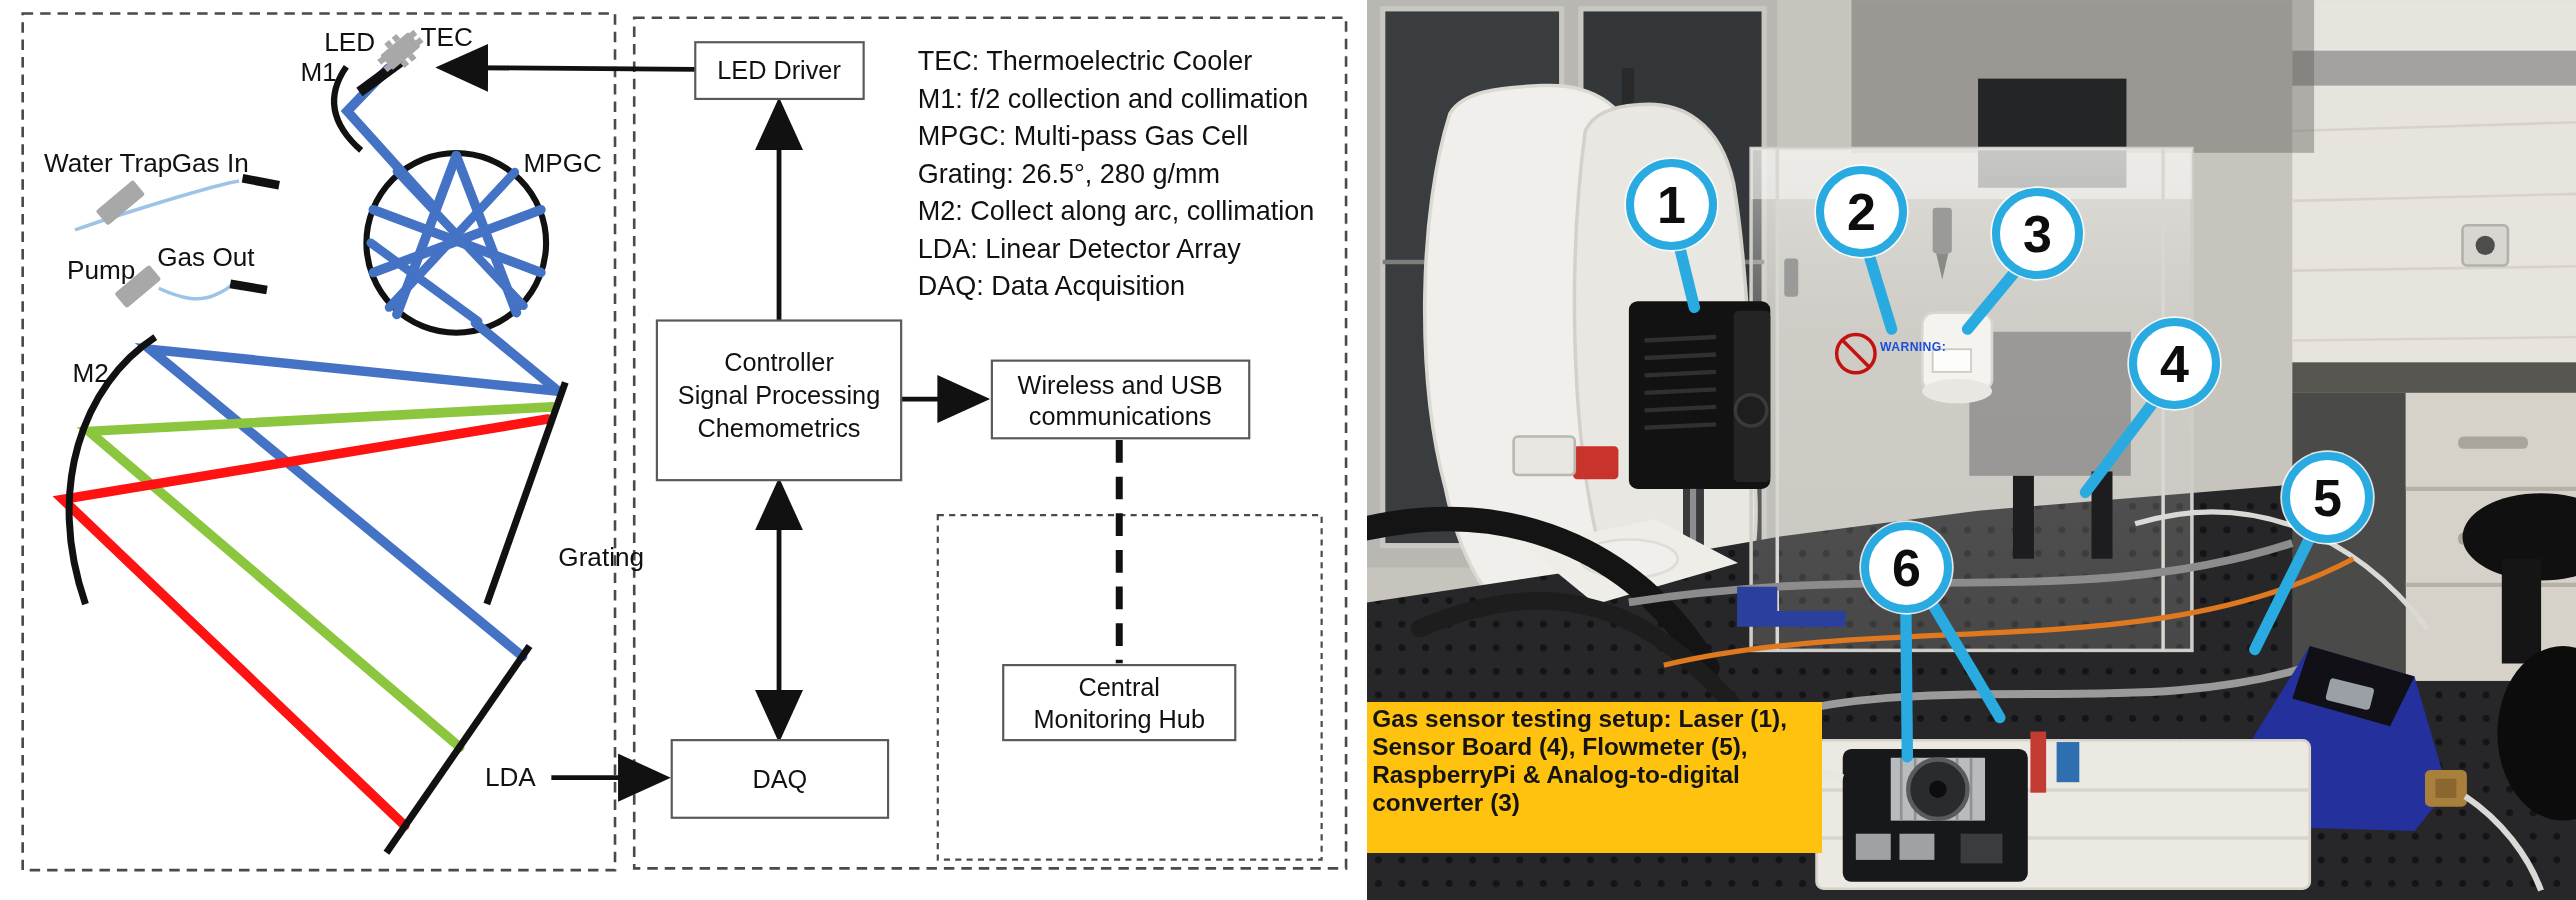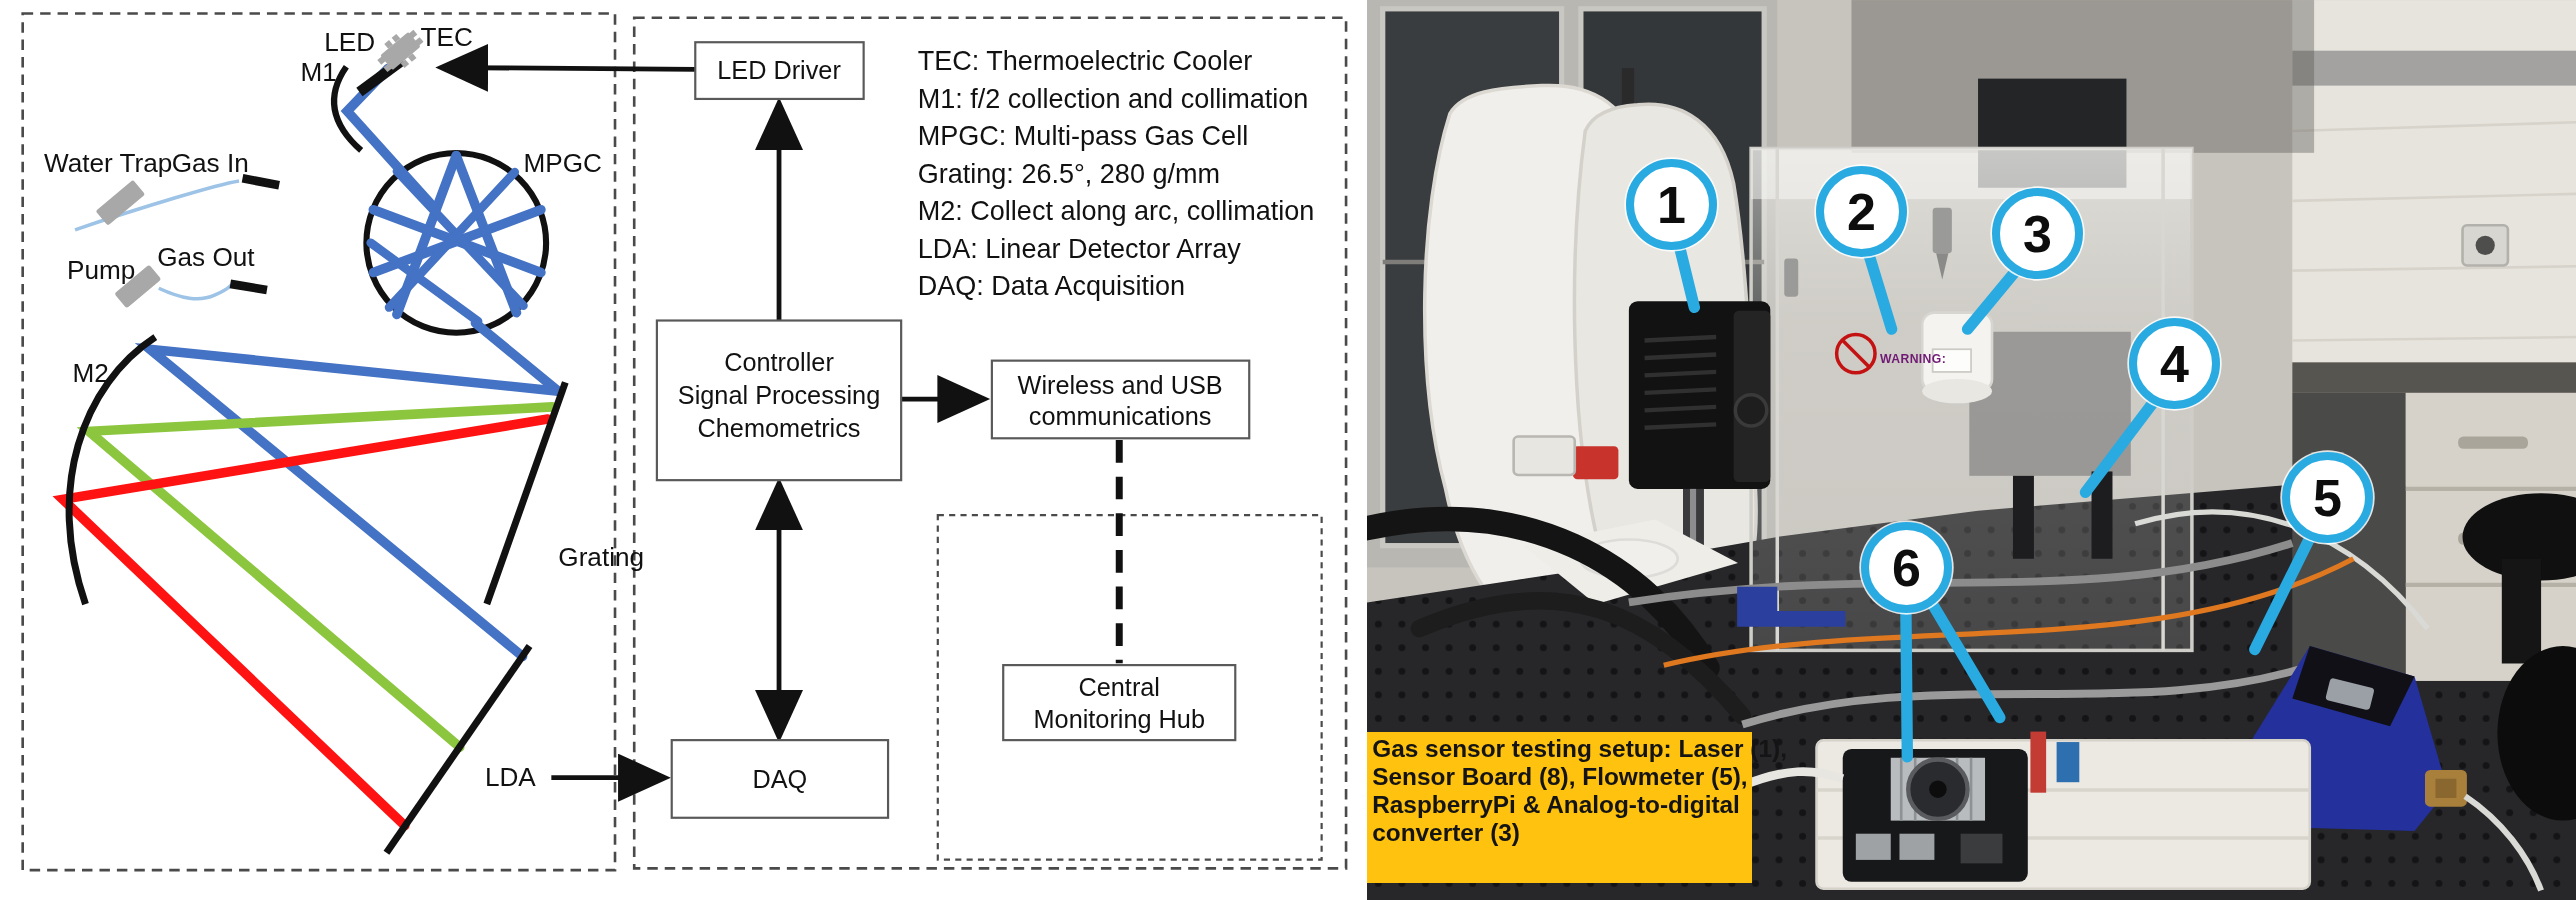--- a/index.html
+++ b/index.html
@@ -12,25 +12,25 @@
   .boxlabel{font-size:29px;}
   .diaglabel{font-size:30px;}
   .legend{font-size:31px;}
   
   .callout{position:absolute;width:75px;height:75px;border-radius:50%;
            background:#ffffff;border:8.7px solid #29ABE2;display:flex;
            align-items:center;justify-content:center;font-weight:800;
            font-size:52px;color:#0d0d0d;box-sizing:content-box;
            box-shadow:0 0 0 1.7px rgba(255,255,255,.85);}
   
-  #caption-box{position:absolute;left:0px;top:732px;width:385px;height:151px;
+  #caption-box{position:absolute;left:0px;top:702px;width:455px;height:151px;
                background:#FFC20E;color:#141414;font-weight:bold;font-size:24.4px;
                line-height:28px;padding:2.6px 1.7px 0 5.2px;box-sizing:border-box;}
   #caption-box .cap-line{white-space:nowrap;}
-  #warning-sticker{position:absolute;left:513px;top:352px;color:#701a75;font-weight:bold;
+  #warning-sticker{position:absolute;left:513px;top:340px;color:#1d4ed8;font-weight:bold;
                    font-size:12.2px;letter-spacing:0.4px;}
 </style>
 </head>
 <body>
 
 <div id="fig">
 
   <div id="schematic-panel">
     <svg width="1367" height="901" viewBox="0 0 1567 1032">
       <defs>
@@ -332,19 +332,19 @@
     <div class="callout" style="left:762px;top:318px;">4</div>
     <div class="callout" style="left:915px;top:452px;">5</div>
     <div class="callout" style="left:494px;top:522px;">6</div>
 
     
     <div id="warning-sticker">WARNING:</div>
 
     
     <div id="caption-box">
       <div class="cap-line">Gas sensor testing setup: Laser (1),</div>
-      <div class="cap-line">Sensor Board (8), Flowmeter (5),</div>
+      <div class="cap-line">Sensor Board (4), Flowmeter (5),</div>
       <div class="cap-line">RaspberryPi &amp; Analog-to-digital</div>
       <div class="cap-line">converter (3)</div>
     </div>
   </div>
 </div>
 
 
 </body></html>

